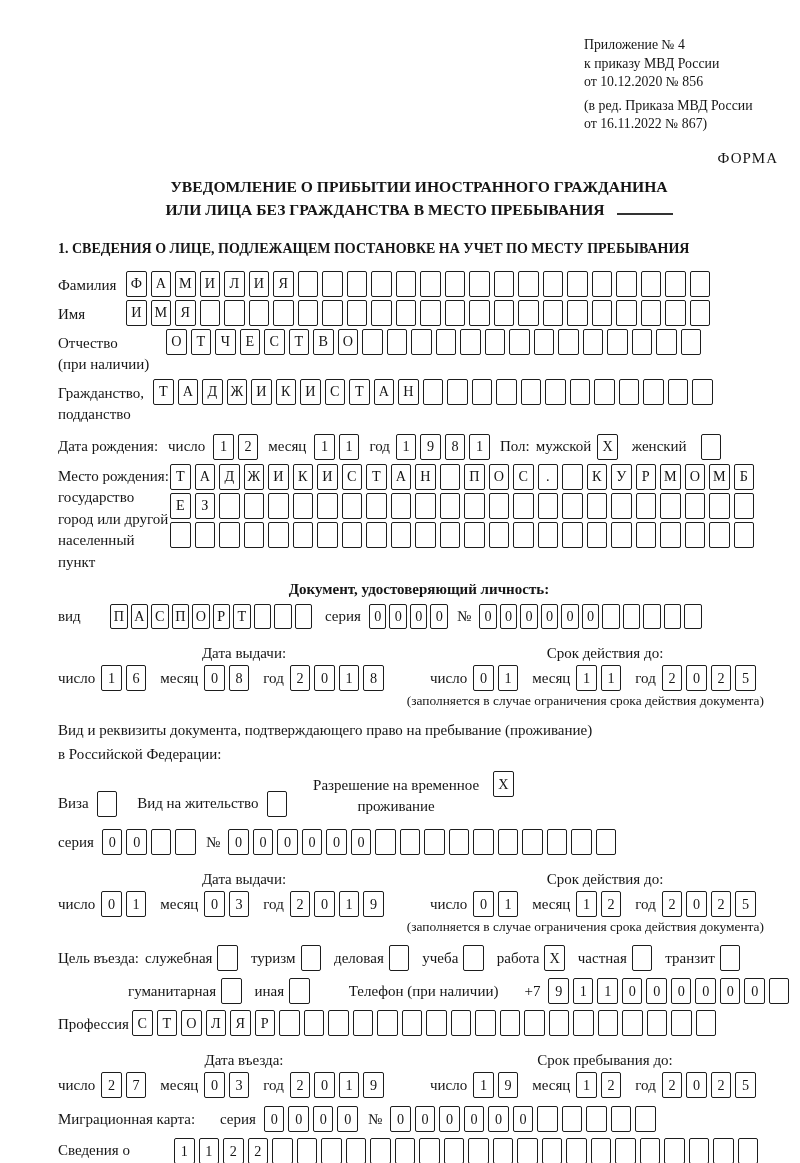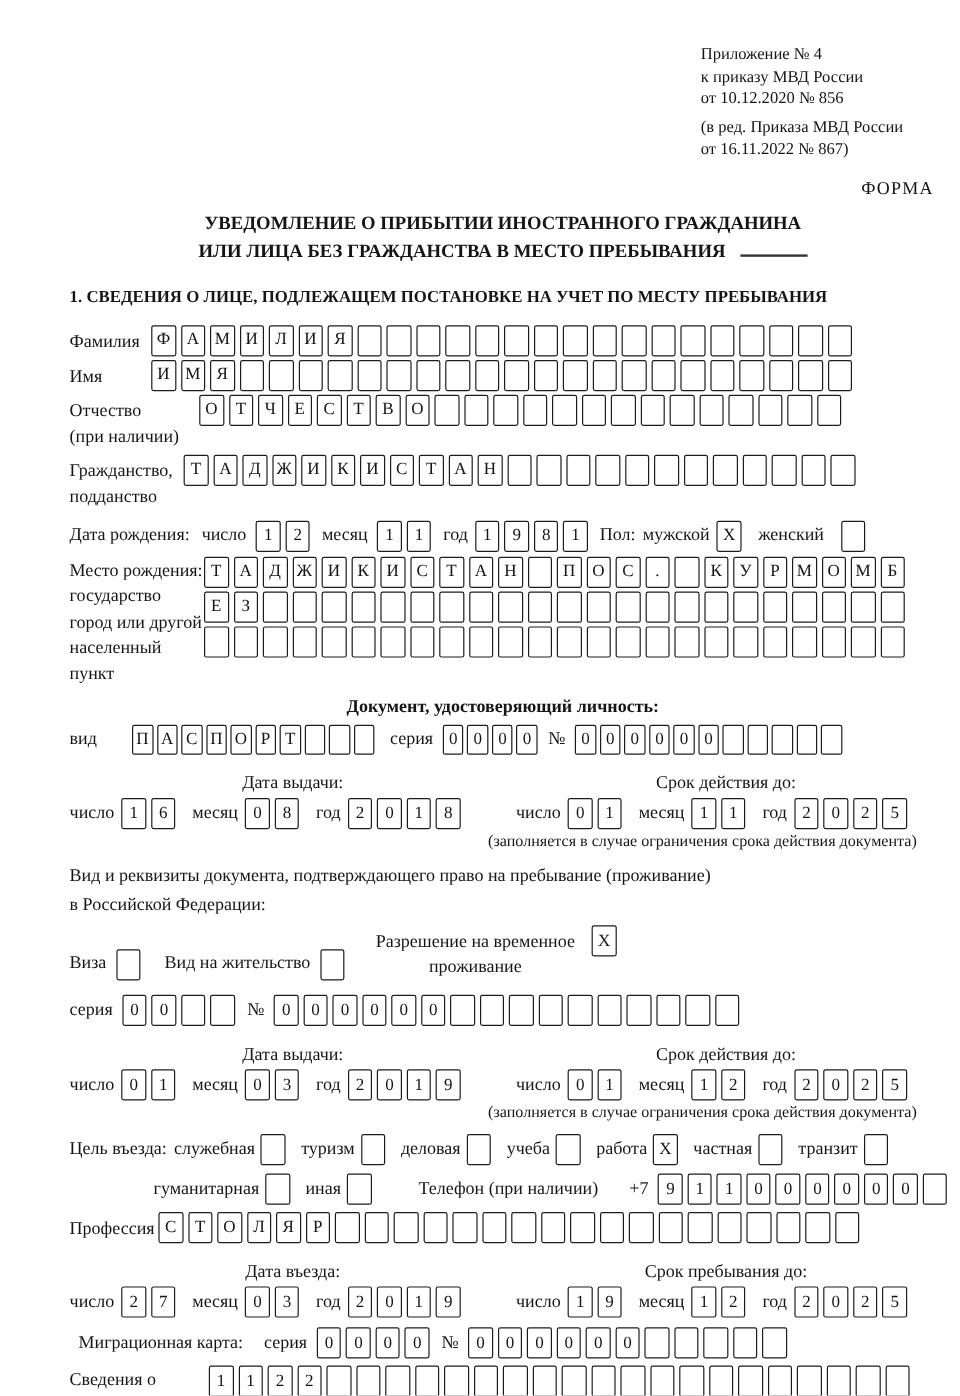--- a/index.html
+++ b/index.html
@@ -667,21 +667,21 @@
       <span class="cells">
           <span class="cell">2</span>
           <span class="cell">0</span>
           <span class="cell">2</span>
           <span class="cell">5</span>
         </span>
     </div>
   </div>
 
   <div class="iline" style="margin-top:8px;">
-    <span class="t" style="width:152px;text-align:center;">Миграционная карта:</span>
+    <span class="t" style="width:152px;">Миграционная карта:</span>
     <span class="t mr8 ml10">серия</span>
     <span class="cells">
         <span class="cell">0</span>
         <span class="cell">0</span>
         <span class="cell">0</span>
         <span class="cell">0</span>
       </span>
     <span class="t ml6 mr8">№</span>
     <span class="cells">
         <span class="cell">0</span>

